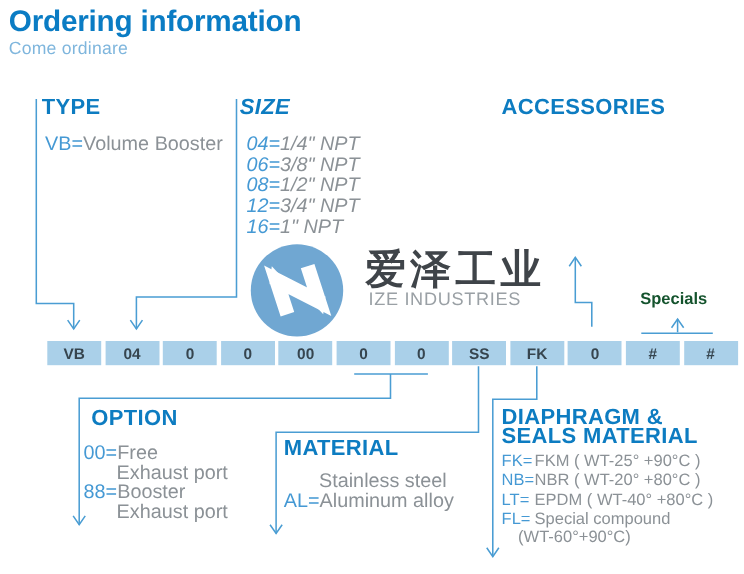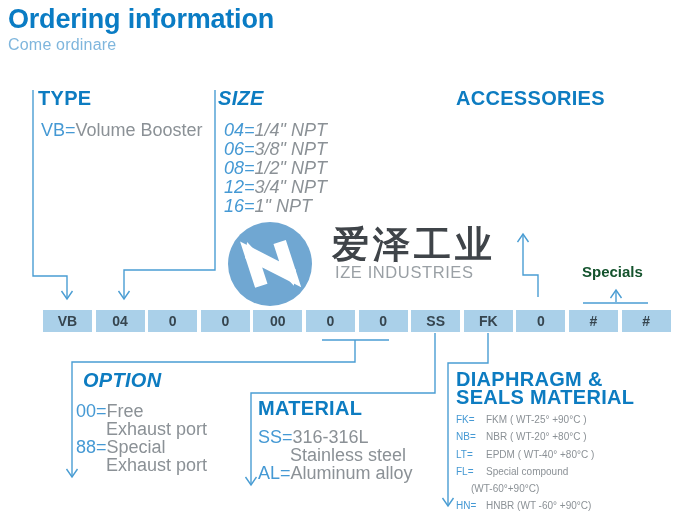--- a/index.html
+++ b/index.html
@@ -19,30 +19,30 @@
   .cw30 .code{min-width:30px;}
   .cw22 .code{min-width:22px;}
   .cw32 .code{min-width:32px;}
   .sec-type{left:38px;top:87px;}
   .sec-type .items{margin-left:3px;}
   .sec-size{left:218px;top:87px;font-style:italic;}
   .sec-size .items{margin-left:6px;}
   .sec-accessories{left:456px;top:87px;}
   .sec-accessories .items{margin-left:5px;}
   .sec-option{left:76px;top:369px;}
-  .sec-option .sec-heading{margin-left:7px;font-style:italic;}
+  .sec-option .sec-heading{margin-left:7px;}
   .sec-option .items{margin-top:10px;line-height:18px;}
   .sec-option .item{line-height:18px;}
   .sec-material{left:258px;top:397px;}
   .sec-material .items{margin-top:8px;}
   .sec-material .item{line-height:18px;}
   .sec-diaphragm{left:456px;top:371px;}
   .sec-diaphragm .sec-heading{line-height:17.5px;}
   .sec-diaphragm .items{margin-top:5px;}
-  .sec-diaphragm .item{font-size:10px;line-height:17.3px;}
+  .sec-diaphragm .item{font-size:15px;line-height:17.3px;}
   .indent-sm{padding-left:15px;}
   .specials{left:582px;top:263px;font-size:15px;font-weight:bold;color:#14532d;}
   
   .boxes{left:43px;top:310px;display:flex;gap:3.6px;}
   .code-box{
     width:49px;height:22px;background:#aad0e9;color:#36454f;
     font-size:14px;font-weight:bold;display:flex;align-items:center;justify-content:center;
   }
   
   .wm-logo{left:225px;top:218px;}
@@ -128,40 +128,38 @@
     <div class="code-box">0</div>
     <div class="code-box">#</div>
     <div class="code-box">#</div>
   </div>
 
   <div class="abs sec-option">
     <div class="sec-heading">OPTION</div>
     <div class="items cw30">
       <div class="item"><span class="code">00=</span><span>Free</span></div>
       <div class="item"><span class="code"></span><span>Exhaust port</span></div>
-      <div class="item"><span class="code">88=</span><span>Special</span></div>
+      <div class="item"><span class="code">88=</span><span>Booster</span></div>
       <div class="item"><span class="code"></span><span>Exhaust port</span></div>
     </div>
   </div>
 
   <div class="abs sec-material">
     <div class="sec-heading">MATERIAL</div>
     <div class="items cw32">
-      <div class="item"><span class="code">SS=</span><span>316-316L</span></div>
       <div class="item"><span class="code"></span><span>Stainless steel</span></div>
       <div class="item"><span class="code">AL=</span><span>Aluminum alloy</span></div>
     </div>
   </div>
 
   <div class="abs sec-diaphragm">
     <div class="sec-heading">DIAPHRAGM &amp;</div>
     <div class="sec-heading">SEALS MATERIAL</div>
     <div class="items cw30">
       <div class="item"><span class="code">FK=</span><span>FKM ( WT-25° +90°C )</span></div>
       <div class="item"><span class="code">NB=</span><span>NBR ( WT-20° +80°C )</span></div>
       <div class="item"><span class="code">LT=</span><span>EPDM ( WT-40° +80°C )</span></div>
       <div class="item"><span class="code">FL=</span><span>Special compound</span></div>
       <div class="item indent-sm"><span>(WT-60°+90°C)</span></div>
-      <div class="item"><span class="code">HN=</span><span>HNBR (WT -60° +90°C)</span></div>
     </div>
   </div>
 
 </div>
 
 </body></html>

